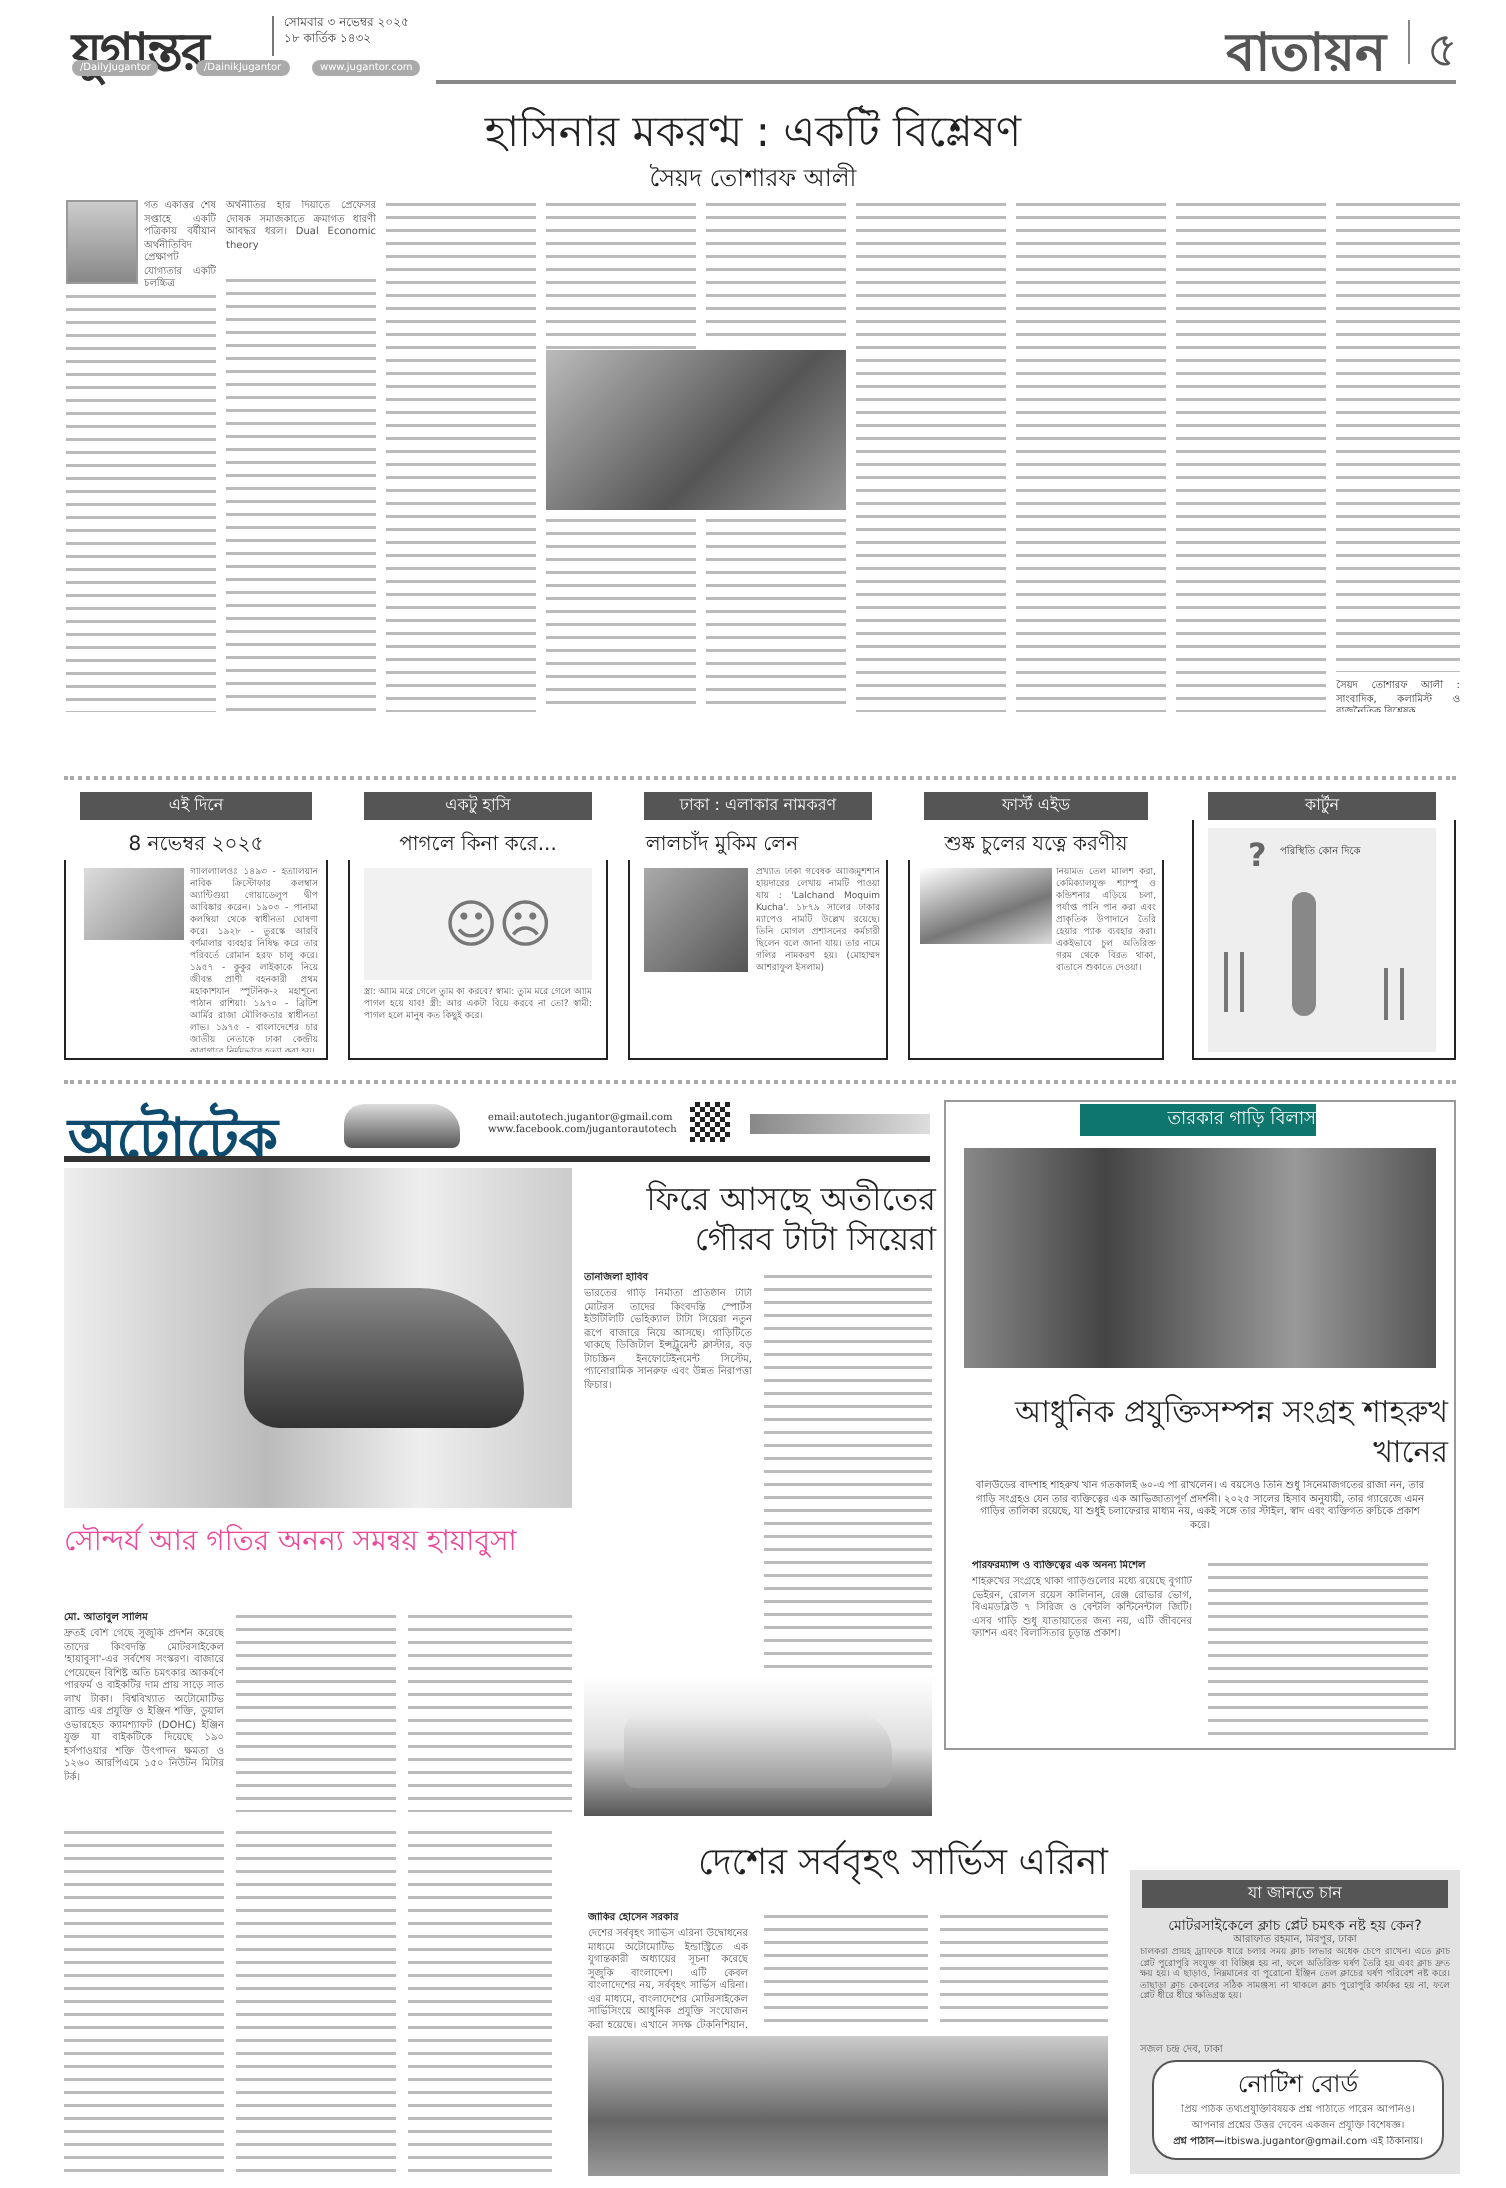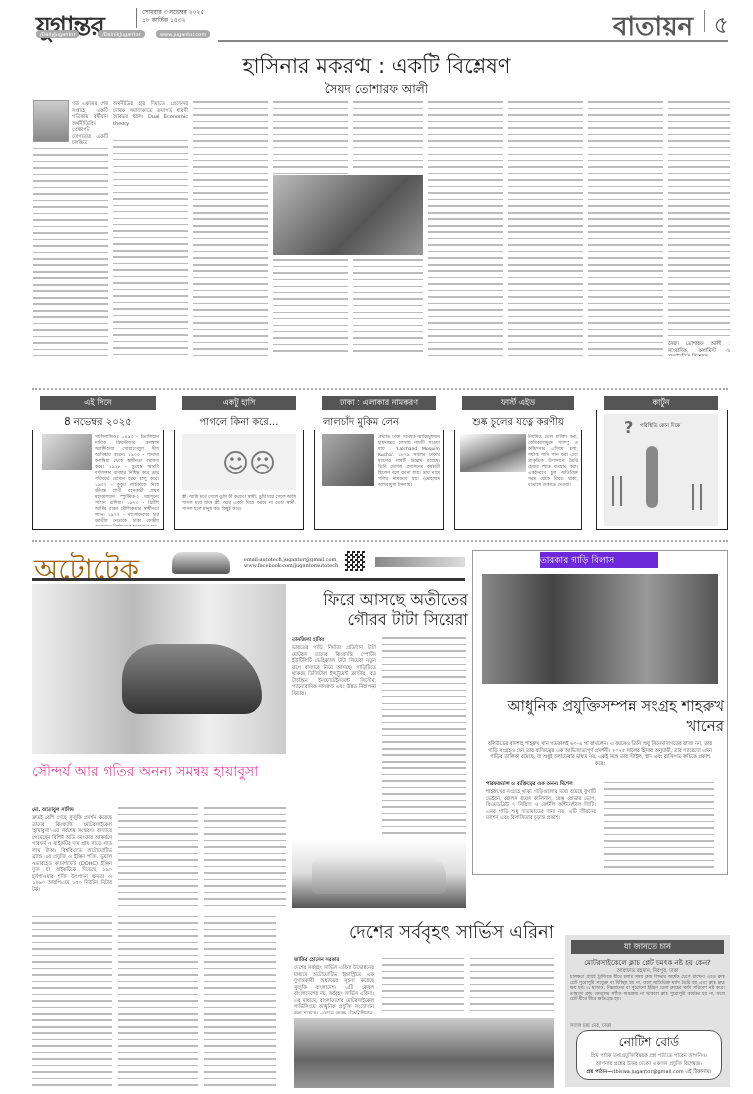--- a/index.html
+++ b/index.html
@@ -16,26 +16,26 @@
 .main-headline{left:0;width:753px;top:50px;text-align:center;font-size:21px;color:#222}
 .byline{left:0;width:753px;top:80px;text-align:center;font-size:12px;color:#222}
 .text-col{font-size:5px;line-height:6.5px;color:#555;text-align:justify;overflow:hidden}
 .filler{background:repeating-linear-gradient(#fff 0,#fff 1.5px,#bbb 1.5px,#bbb 3px,#fff 3px,#fff 6.5px)}
 .author-photo{left:33px;top:100px;width:36px;height:42px;background:linear-gradient(#ccc,#888);border:1px solid #999}
 .dotted{height:0;border-top:2px dotted #aaa}
 .box-head{height:14px;background:#555;color:#fff;font-size:8px;text-align:center;line-height:14px}
 .box-title{font-size:10px;text-align:center;color:#222}
 .box-frame{border:1px solid #222;border-top:none}
 .photo{background:linear-gradient(135deg,#ddd,#888)}
-.autotech-logo{left:34px;top:548px;font-size:28px;font-weight:normal;color:#a16207;font-family:"DejaVu Serif",serif}
+.autotech-logo{left:34px;top:548px;font-size:28px;font-weight:bold;color:#0c4a6e;font-family:"DejaVu Serif",serif}
 .autotech-rule{left:32px;top:578px;width:433px;height:3px;background:#333}
 .headline-lg{font-size:16px;color:#222;text-align:right;line-height:20px}
 .headline-md{font-size:14px;color:#ec4899;line-height:18px}
 .star-frame{left:472px;top:550px;width:256px;height:325px;border:1px solid #999}
-.star-head{left:540px;top:552px;width:118px;height:16px;background:#6d28d9;color:#fff;font-size:9px;text-align:left;line-height:16px}
+.star-head{left:540px;top:552px;width:118px;height:16px;background:#0f766e;color:#fff;font-size:9px;text-align:right;line-height:16px}
 .qa-box{left:565px;top:935px;width:165px;height:152px;background:#e2e2e2}
 .qa-head{left:571px;top:940px;width:153px;height:14px;background:#555;color:#fff;font-size:8px;text-align:center;line-height:14px}
 .notice{left:576px;top:1030px;width:146px;height:50px;border:1px solid #555;border-radius:12px;background:#fff}
 </style>
 </head>
 <body>
 
 <div class="abs masthead-logo">যুগান্তর</div>
 <div class="abs masthead-sep"></div>
 <div class="abs masthead-date">

